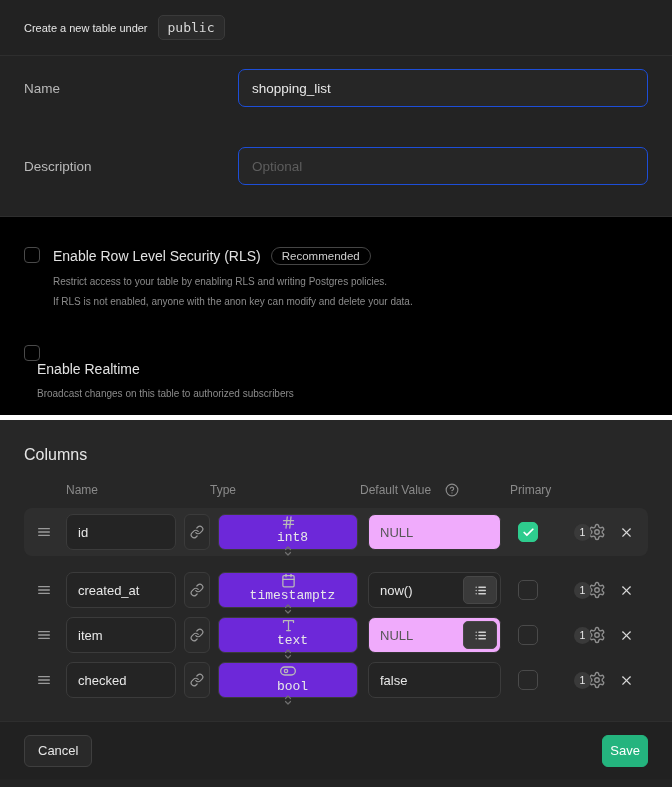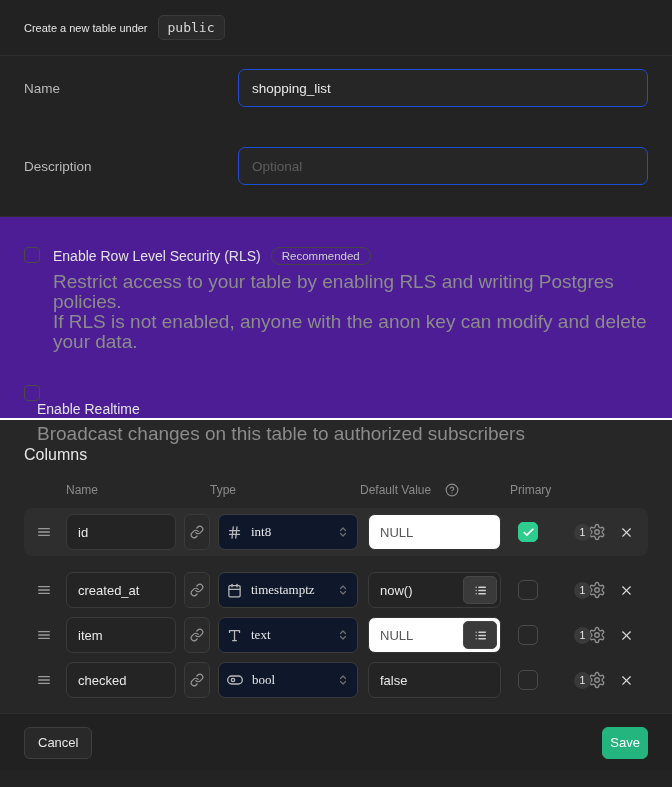--- a/index.html
+++ b/index.html
@@ -14,30 +14,30 @@
 
   
   .fields { height:161px; padding:13px 24px 0; background:#232323; border-bottom:1px solid #2e2e2e; }
   .field-row { display:flex; align-items:center; height:38px; }
   .field-row + .field-row { margin-top:40px; }
   .field-label { flex:0 0 214px; font-size:13.5px; color:#b9b9b9; }
   .txt-input { flex:1; height:38px; background:#262626; border:1px solid #1d4ed8; border-radius:7px; color:#e8e8e8; font-size:13.5px; padding:0 13px; outline:none; font-family:"Liberation Sans", sans-serif; }
   .txt-input::placeholder { color:#5d5d5d; }
 
   
-  .toggles { height:203px; padding:30px 24px 0; background:#4c1d95; border-bottom:2px solid #ffffff; }
+  .toggles { height:203px; padding:30px 24px 0; background:#000000; border-bottom:5px solid #ffffff; }
   .toggle-item { display:flex; }
   .toggle-item + .toggle-item { margin-top:33px;flex-direction:column; }
   .checkbox { width:16px; height:16px; border:1px solid #4a4a4a; border-radius:4px; background:transparent; flex:0 0 auto; display:inline-flex; align-items:center; justify-content:center; cursor:pointer; }
   .checkbox.checked { background:#2ecc8e; border-color:#2ecc8e; }
   .toggle-body { margin-left:13px; }
   .toggle-head { display:flex; align-items:center; }
   .toggle-label { font-size:14px; color:#e2e2e2; }
   .pill { margin-left:10px; font-size:11.5px; color:#cfcfcf; border:1px solid #454545; border-radius:999px; padding:2px 10px; }
-  .toggle-desc { margin-top:7px; font-size:19px; line-height:20px; color:#8b8b8b; }
+  .toggle-desc { margin-top:7px; font-size:10px; line-height:20px; color:#8b8b8b; }
 
   
   .columns { height:309px; background:#272727; padding-top:26px; }
   .col-head { display:flex; align-items:center; justify-content:space-between; padding:0 24px; }
   .col-title { font-size:16px; color:#e6e6e6; font-weight:400; }
   .btn { font-family:"Liberation Sans", sans-serif; font-size:12.5px; color:#e0e0e0; background:#2b2b2b; border:1px solid #3f3f3f; border-radius:6px; height:28px; padding:0 12px; cursor:pointer; }
   .grid-row { display:flex; align-items:center; padding:0 14px 0 12px; margin:0 24px; }
   .th-row { margin-top:17px; height:18px; font-size:12px; color:#8a8a8a; }
   .th { white-space:nowrap; }
   .th-name { width:110px; margin-left:30px; }
@@ -45,38 +45,38 @@
   .th-default { width:133px; margin-left:10px; display:flex; align-items:center; gap:14px; }
   .th-primary { margin-left:17px; }
   .rows-host { margin-top:9px; }
   .col-row { height:38px; margin-bottom:7px; }
   .col-row.highlighted { height:48px; background:#2e2e2e; border-radius:8px; margin-bottom:15px; }
   .drag { width:30px; color:#9a9a9a; display:flex; align-items:center; cursor:grab; }
   .row-input { height:36px; background:#242424; border:1px solid #3b3b3b; border-radius:7px; color:#e8e8e8; font-size:13px; padding:0 11px; outline:none; font-family:"Liberation Sans", sans-serif; }
   .row-input::placeholder { color:#565656; }
   .name-input { width:110px; }
   .link-btn { margin-left:8px; width:26px; height:36px; background:#2a2a2a; border:1px solid #3b3b3b; border-radius:6px; color:#9a9a9a; display:flex; align-items:center; justify-content:center; cursor:pointer; }
-  .type-select { margin-left:8px; width:140px; height:36px; background:#0f172a; border:1px solid #3b3b3b; border-radius:7px; display:flex; align-items:center; padding:0 8px; cursor:pointer; color:#e8e8e8; font-family:Liberation Serif, serif; }
+  .type-select { margin-left:8px; width:140px; height:36px; background:#6d28d9; border:1px solid #3b3b3b; border-radius:7px; display:flex; align-items:center; padding:0 8px; cursor:pointer; color:#e8e8e8; font-family:Liberation Mono, monospace;flex-direction:column; }
   .type-icon { color:#b9b9b9; display:flex; align-items:center; }
   .type-label { flex:1; text-align:left; margin-left:9px; font-size:13px; }
   .chevrons { color:#6f6f6f; display:flex; align-items:center; }
   .default-wrap { margin-left:10px; width:133px; height:36px; position:relative; }
   .default-wrap .row-input { width:100%; height:100%; }
   .default-wrap.has-list .row-input { padding-right:44px; }
-  .default-wrap .row-input:disabled { color:#565656; background:#ffffff; border-color:#343434; }
+  .default-wrap .row-input:disabled { color:#565656; background:#f0abfc; border-color:#343434; }
   .list-btn { position:absolute; right:4px; top:4px; width:34px; height:28px; background:#3a3a3a; border:1px solid #474747; border-radius:5px; color:#d0d0d0; display:flex; align-items:center; justify-content:center; cursor:pointer; }
   .pk-check { margin-left:17px; width:20px; height:20px; border-radius:5px; }
   .pk-check.checked { background:#2ecc8e; border-color:#2ecc8e; }
   .spacer { flex:1; }
   .gear-cluster { display:flex; align-items:center; color:#8f8f8f; cursor:pointer; }
   .count-badge { width:17px; height:17px; border-radius:50%; background:#3a3a3a; color:#eaeaea; font-size:10.5px; display:flex; align-items:center; justify-content:center; margin-right:-3px; position:relative; z-index:1; }
   .x-btn { margin-left:13px; background:none; border:none; color:#d8d8d8; display:flex; align-items:center; cursor:pointer; padding:0; }
 
   
-  .ftr { position:absolute; left:0; right:0; bottom:16px; height:58px; background:#212121; border-top:1px solid #2e2e2e; display:flex; align-items:center; justify-content:space-between; padding:0 24px; }
+  .ftr { position:absolute; left:0; right:0; bottom:8px; height:58px; background:#212121; border-top:1px solid #2e2e2e; display:flex; align-items:center; justify-content:space-between; padding:0 24px; }
   .btn-cancel { height:32px; font-size:13px; padding:0 13px; border-radius:6px; background:#292929; border:1px solid #3f3f3f; color:#e6e6e6; cursor:pointer; font-family:"Liberation Sans", sans-serif; }
   .btn-save { height:32px; font-size:13px; padding:0 7px; border-radius:6px; background:#24b47e; border:1px solid #24b47e; color:#ffffff; cursor:pointer; font-family:"Liberation Sans", sans-serif; }
 
   svg { display:block; }
 </style>
 </head>
 <body>
 
 <div class="modal">
 

